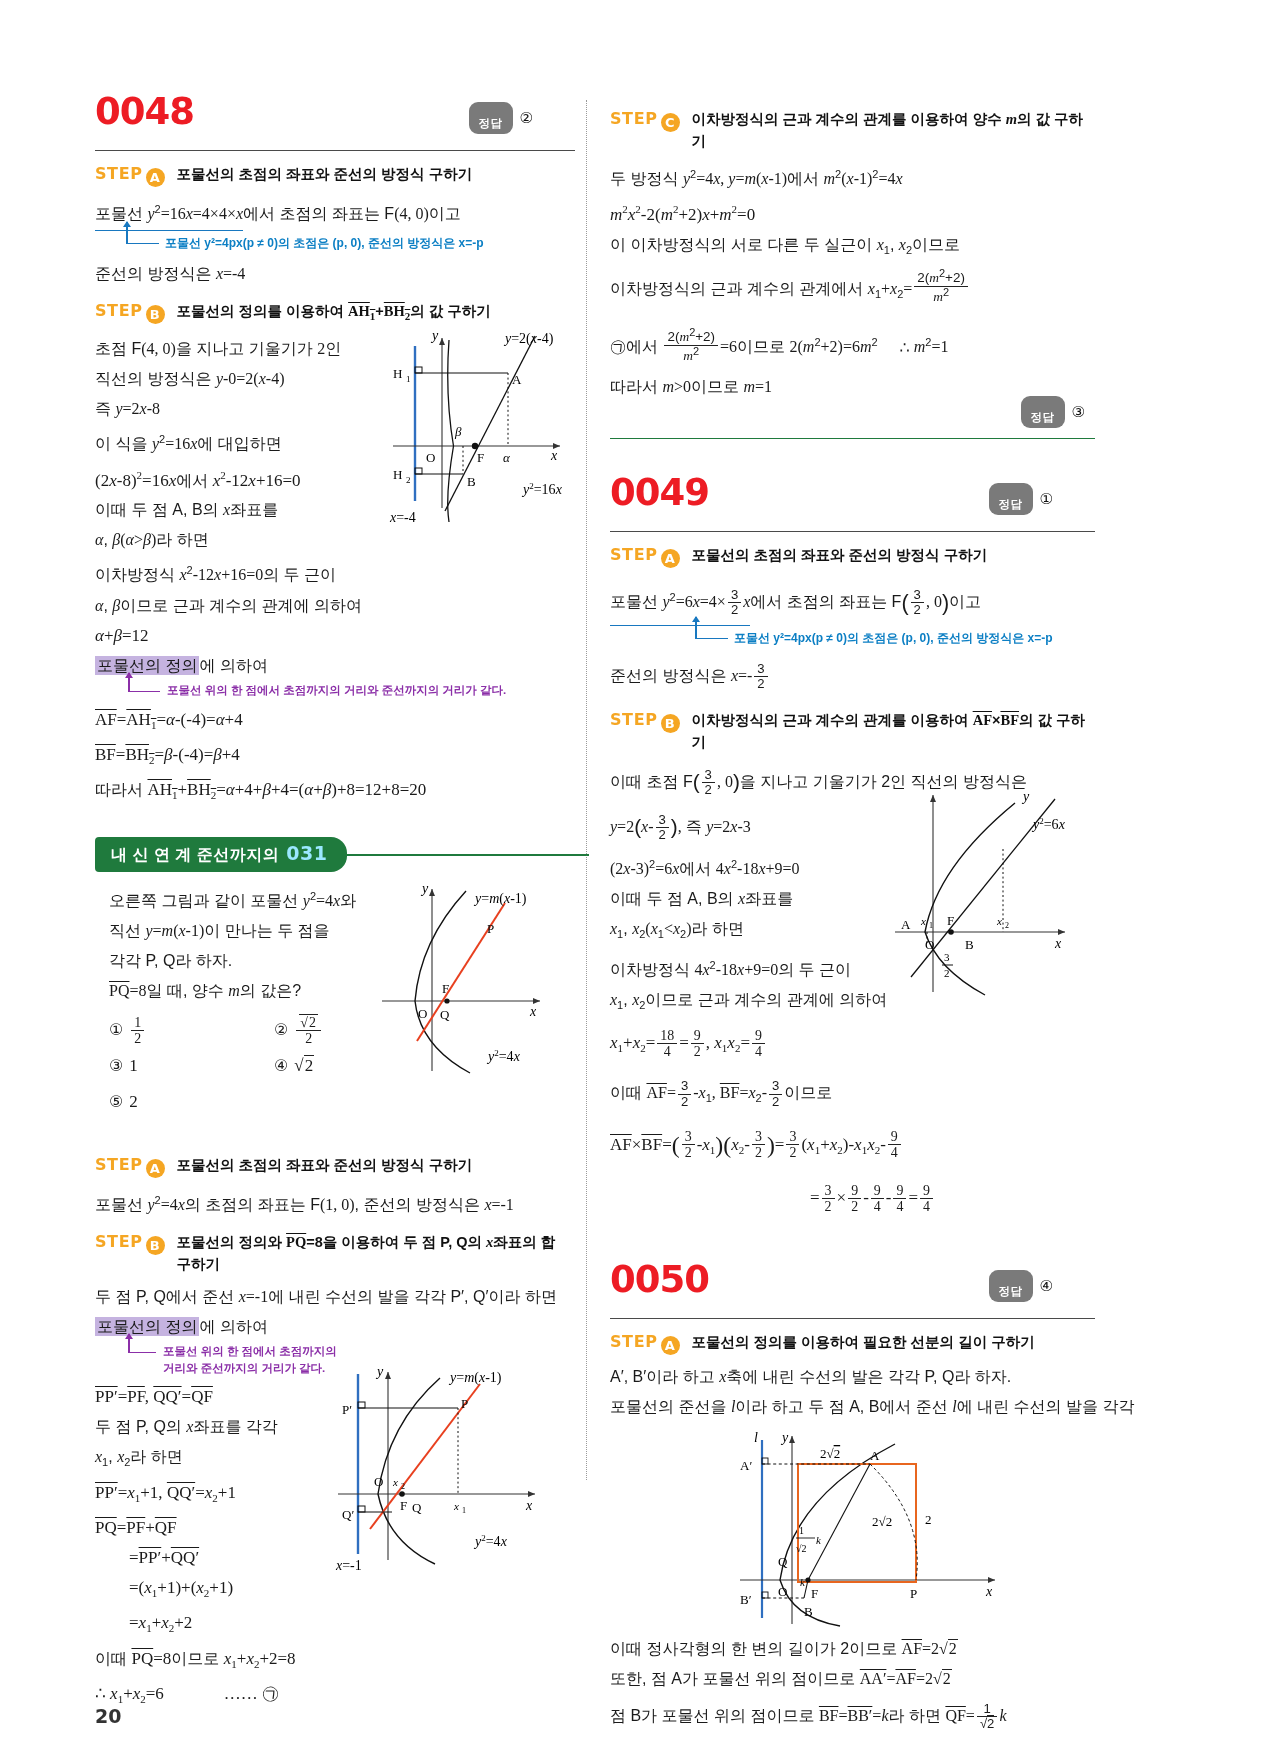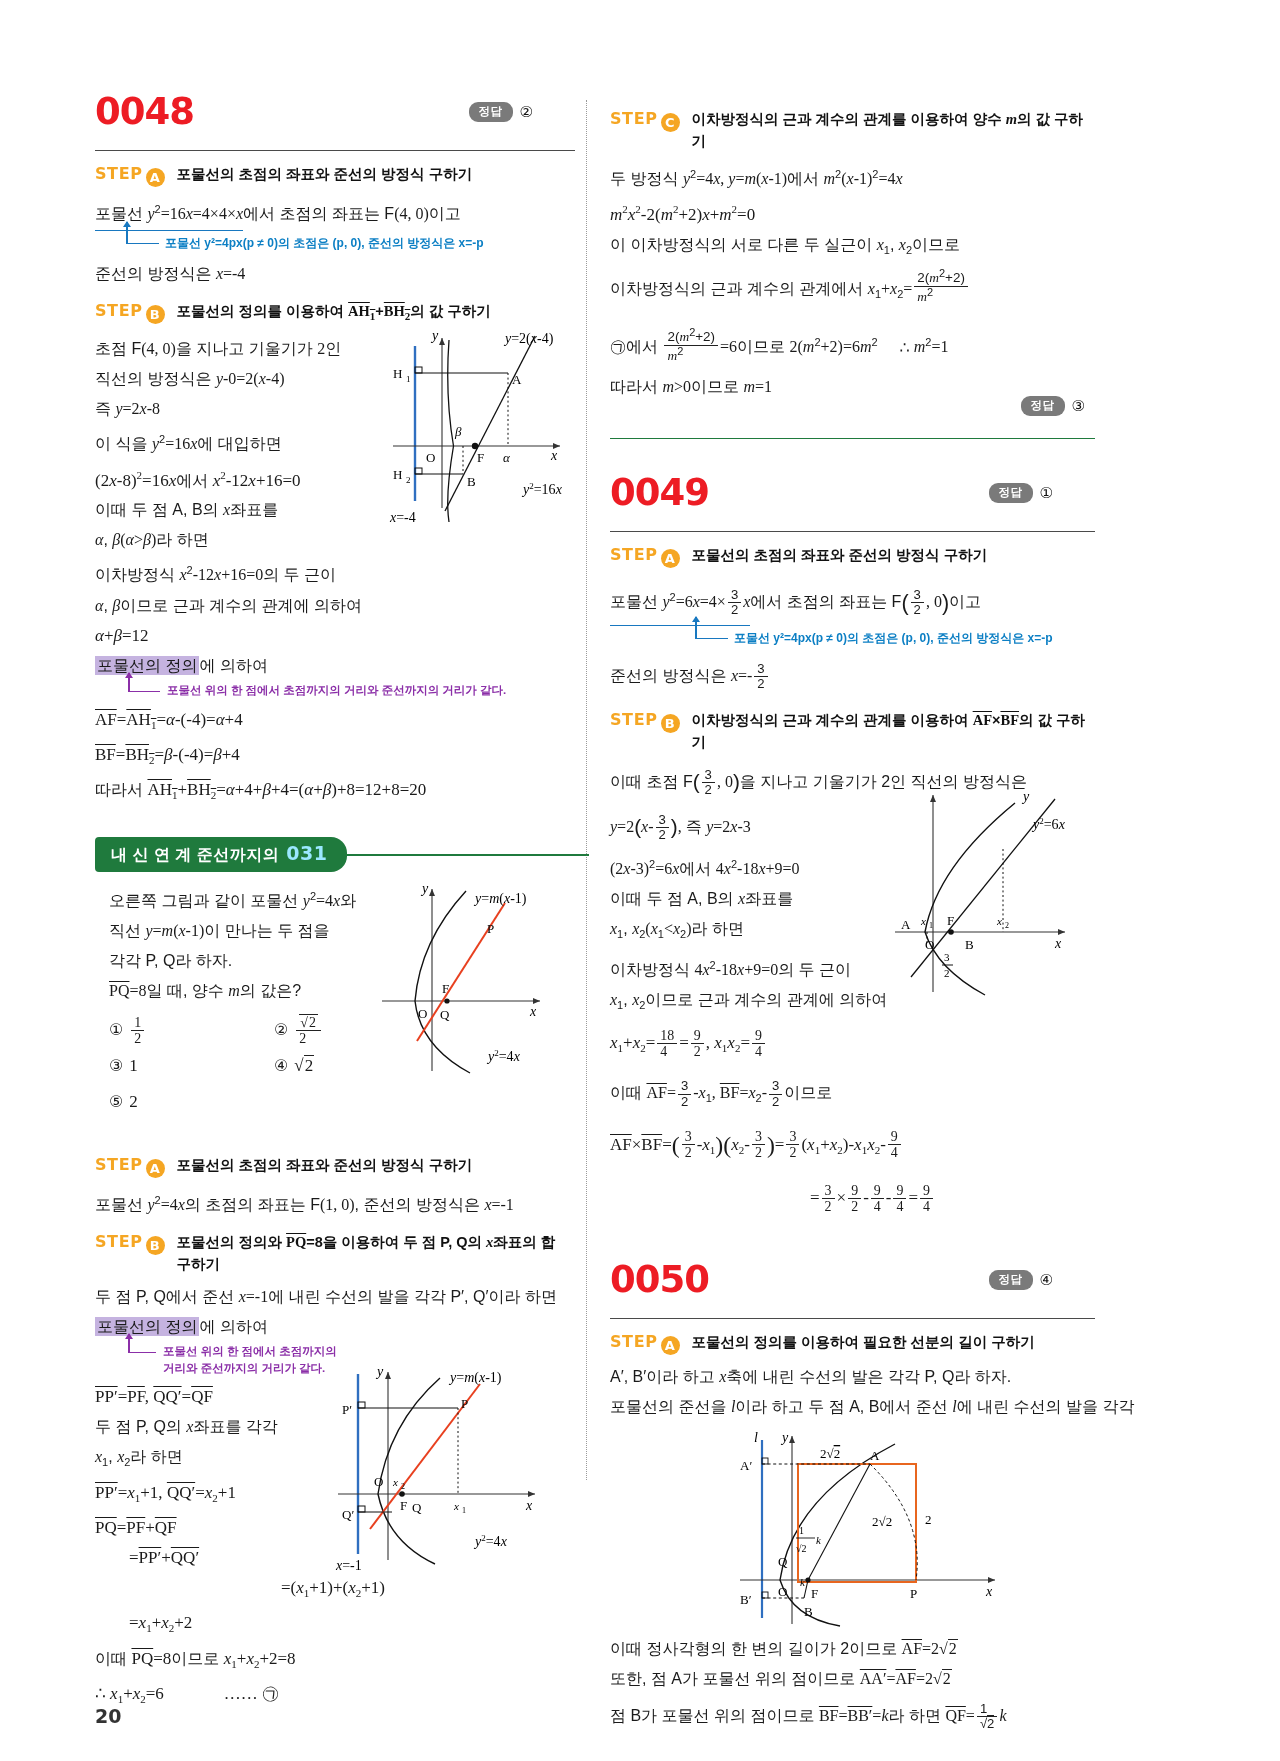--- a/index.html
+++ b/index.html
@@ -36,21 +36,21 @@
     line-height:44px;
   }
   .ansbadge {
     position:absolute; right:42px; top:12px;
     display:flex; align-items:center; gap:7px;
   }
   .ansbadge .pill {
     background:#7a7a7a; color:#fff;
     font-family:"Liberation Sans", sans-serif;
     font-size:11.5px; font-weight:bold;
-    border-radius:9px; padding:2px 10px 3px 10px;
+    border-radius:9px; padding:14px 10px 3px 10px;
     letter-spacing:0.5px;
   }
   .ansbadge .val {
     font-family:"DejaVu Sans", sans-serif;
     font-size:15px; color:#111;
   }
   .rule { border-bottom:1.6px solid #4a4a4a; margin-bottom:12px; }
 
   
   .step { display:flex; align-items:flex-start; margin:11px 0 7px 0; }
@@ -82,21 +82,21 @@
     margin:0; white-space:nowrap;
   }
   .kr { font-family:"Liberation Sans", sans-serif; font-size:16px; }
   .mi { font-family:"Liberation Serif", serif; font-style:italic; }
   .mu { font-family:"Liberation Serif", serif; }
   sup.sm { font-size:11px; vertical-align:super; }
   sub.sm { font-size:11px; vertical-align:sub; }
   .ovl { text-decoration:overline; font-family:"Liberation Serif", serif; }
 
   
-  .frac { display:inline-block; vertical-align:-0.55em; margin:0 2px; font-size:0.82em; line-height:1.08; }
+  .frac { display:inline-block; text-align:center; vertical-align:-0.55em; margin:0 2px; font-size:0.82em; line-height:1.08; }
   .frac > span { display:block; padding:0 3px; }
   .frac .den { border-top:1.1px solid #222; }
   .sqrt { border-top:1.1px solid #222; padding:0 1px 0 1px; }
 
   
   .annot { position:relative; margin:0 0 2px 0; height:26px; }
   .annot-text {
     font-family:"Liberation Sans", sans-serif;
     font-weight:bold; font-size:12px;
     color:#0c7fc4;
@@ -325,21 +325,21 @@
     </div>
 
     <div style="position:relative;">
       <div style="width:290px;">
         <p class="ln"><span class="ovl">PP′</span><span class="mu">=</span><span class="ovl">PF</span><span class="mu">, </span><span class="ovl">QQ′</span><span class="mu">=</span><span class="ovl">QF</span></p>
         <p class="ln kr">두 점 P, Q의 <span class="mi">x</span>좌표를 각각</p>
         <p class="ln kr"><span class="mi">x</span><sub class="sm">1</sub>, <span class="mi">x</span><sub class="sm">2</sub>라 하면</p>
         <p class="ln"><span class="ovl">PP′</span><span class="mu">=</span><span class="mi">x</span><sub class="sm">1</sub><span class="mu">+1, </span><span class="ovl">QQ′</span><span class="mu">=</span><span class="mi">x</span><sub class="sm">2</sub><span class="mu">+1</span></p>
         <p class="ln"><span class="ovl">PQ</span><span class="mu">=</span><span class="ovl">PF</span><span class="mu">+</span><span class="ovl">QF</span></p>
         <p class="ln" style="padding-left:34px;"><span class="mu">=</span><span class="ovl">PP′</span><span class="mu">+</span><span class="ovl">QQ′</span></p>
-        <p class="ln" style="padding-left:34px;text-align:right;"><span class="mu">=(</span><span class="mi">x</span><sub class="sm">1</sub><span class="mu">+1)+(</span><span class="mi">x</span><sub class="sm">2</sub><span class="mu">+1)</span></p>
+        <p class="ln" style="padding-left:34px;"><span class="mu">=(</span><span class="mi">x</span><sub class="sm">1</sub><span class="mu">+1)+(</span><span class="mi">x</span><sub class="sm">2</sub><span class="mu">+1)</span></p>
         <p class="ln" style="padding-left:34px;"><span class="mu">=</span><span class="mi">x</span><sub class="sm">1</sub><span class="mu">+</span><span class="mi">x</span><sub class="sm">2</sub><span class="mu">+2</span></p>
         <p class="ln"><span class="kr">이때 </span><span class="ovl">PQ</span><span class="mu">=8</span><span class="kr">이므로 </span><span class="mi">x</span><sub class="sm">1</sub><span class="mu">+</span><span class="mi">x</span><sub class="sm">2</sub><span class="mu">+2=8</span></p>
         <p class="ln"><span class="mu">∴ </span><span class="mi">x</span><sub class="sm">1</sub><span class="mu">+</span><span class="mi">x</span><sub class="sm">2</sub><span class="mu">=6</span><span style="padding-left:60px;" class="mu">…… ㉠</span></p>
       </div>
 
       <div class="fig" style="position:absolute; left:235px; top:-18px;">
         <svg width="245" height="215" viewBox="0 0 245 215">
           <line x1="28" y1="10" x2="28" y2="190" stroke="#2f6fc0" stroke-width="2.4"></line>
           <line x1="8" y1="130" x2="205" y2="130" stroke="#333" stroke-width="1.1"></line>
           <polygon points="205,130 198,127 198,133" fill="#333"></polygon>

